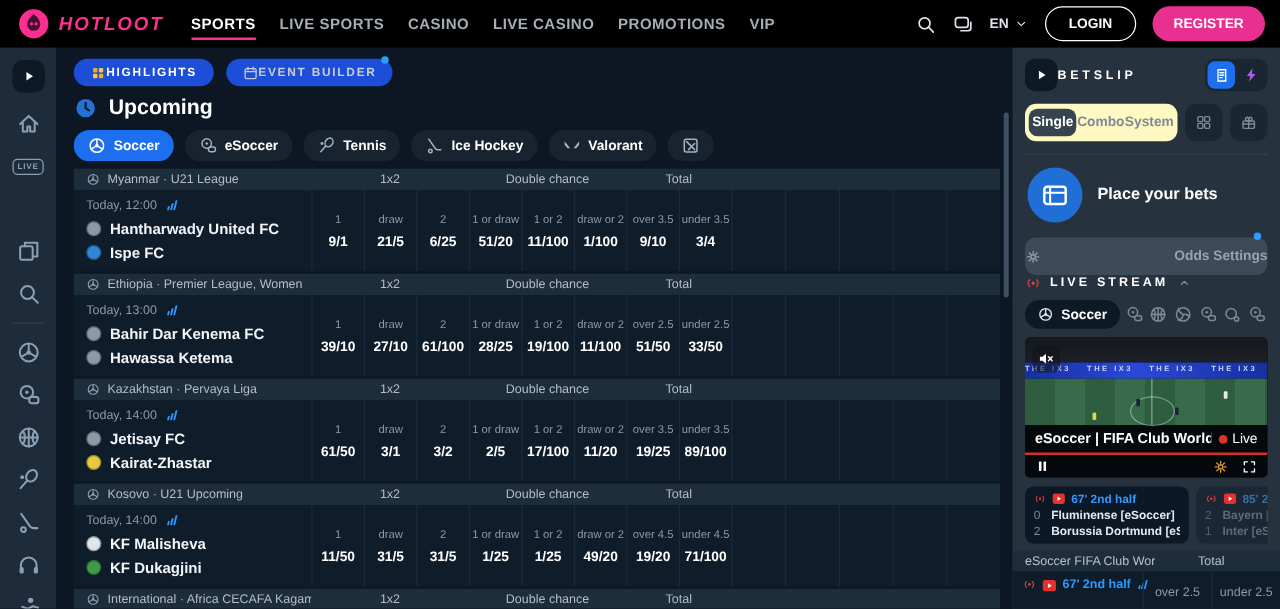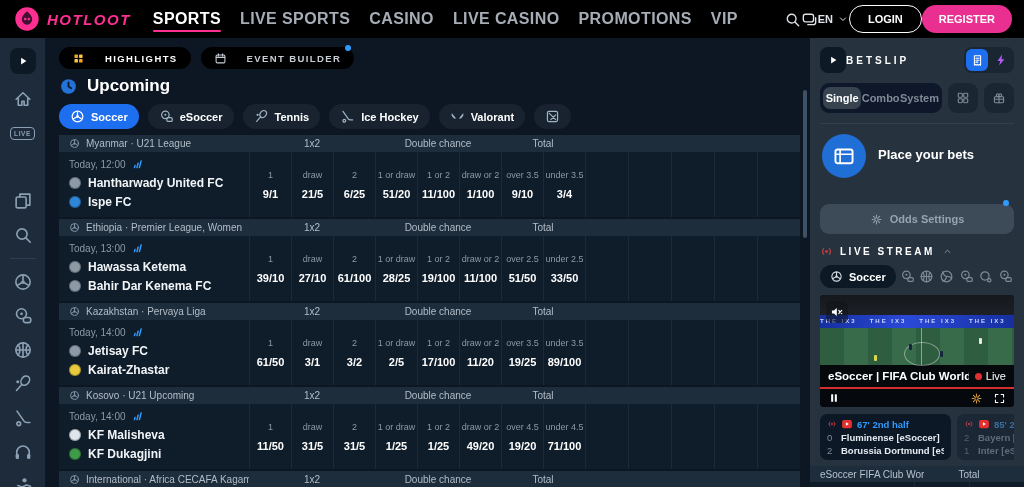--- a/index.html
+++ b/index.html
@@ -6,47 +6,47 @@
     font-family:"Liberation Sans",sans-serif;-webkit-font-smoothing:antialiased;position:relative}
   .ic{display:inline-flex;align-items:center;justify-content:center}
   .ic svg{display:block}
   .red{color:#e04040}.blue{color:#2f9bff}.amber{color:#d79b3a}
   
   .topbar{position:absolute;top:0;left:0;right:0;height:38px;background:#000000;display:flex;
     align-items:center;padding:0 12px 0 14px;box-sizing:border-box;z-index:5}
   .logo{display:flex;align-items:center;gap:7px;margin-right:22px;cursor:pointer}
   .logo-text{color:#ff2f92;font-weight:800;font-size:15px;letter-spacing:1.5px;font-style:italic}
   #main-nav{display:flex;gap:19px;align-items:center;height:100%}
-  .nav-item{color:#a6adb6;font-size:16px;font-weight:700;letter-spacing:.4px;display:flex;
+  .nav-item{color:#a6adb6;font-size:12px;font-weight:700;letter-spacing:.4px;display:flex;
     align-items:center;height:100%;position:relative;cursor:pointer;white-space:nowrap}
   .nav-item.active{color:#fff}
   .nav-item.active::after{content:"";position:absolute;left:0;right:0;bottom:6px;height:2px;
     background:#ff2f92;border-radius:2px}
-  .top-right{margin-left:auto;display:flex;align-items:center;gap:0;color:#e7eaee}
+  .top-right{margin-left:auto;display:flex;align-items:center;gap:13px;color:#e7eaee}
   .tbic{cursor:pointer;color:#dfe3e8}
   .lang{display:flex;align-items:center;gap:4px;font-size:11px;font-weight:700;cursor:pointer;color:#dfe3e8}
   .btn-login{border:1.5px solid #fff;border-radius:16px;padding:7px 18px;font-size:11px;font-weight:700;
     color:#fff;background:transparent;cursor:pointer;font-family:inherit}
   .btn-register{border:none;border-radius:16px;padding:8px 17px;font-size:11px;font-weight:700;color:#fff;
     background:#e93090;cursor:pointer;font-family:inherit}
   
   .sidebar{position:absolute;top:38px;left:0;bottom:0;width:45px;background:#1d2b3a;display:flex;
     flex-direction:column;align-items:center;padding-top:10px;gap:12px;box-sizing:border-box;overflow:hidden}
   .side-toggle{width:26px;height:26px;border-radius:8px;background:#0d1a26;color:#fff;display:flex;
     align-items:center;justify-content:center;cursor:pointer;margin-bottom:2px;flex:none}
   .side-icon{color:#8ba0b4;width:22px;height:22px;display:flex;align-items:center;justify-content:center;
     cursor:pointer;flex:none}
   .live-badge{border:1.6px solid #8ba0b4;border-radius:4px;font-size:6.5px;font-weight:800;color:#8ba0b4;
     padding:2px 3px;letter-spacing:.6px}
   .side-divider{width:26px;height:1px;background:#2e3e4e;flex:none}
   
   .main{position:absolute;top:38px;left:45px;width:755px;bottom:0;background:#0c1723;box-sizing:border-box;
     padding:9px 14px;overflow:hidden}
   .toolbar{display:flex;gap:10px}
-  .pill{height:22px;border-radius:12px;background:#000000;display:inline-flex;align-items:center;gap:20px;
+  .pill{height:22px;border-radius:12px;background:#1d4ed8;display:inline-flex;align-items:center;gap:0;
     padding:0 13px;cursor:pointer;position:relative}
   .pill-label{font-size:9.5px;font-weight:800;letter-spacing:1.4px;color:#fff}
   .pill.dim .pill-label{color:#c6cdd4}
   .pill.dim .ic{color:#c6cdd4}
   .notif-dot{position:absolute;top:-2px;right:3px;width:6px;height:6px;border-radius:50%;background:#2f9bff}
   .heading{display:flex;align-items:center;gap:9px;margin-top:6px;height:22px}
   h1{font-size:17px;color:#fff;margin:0;font-weight:700}
   .chips{display:flex;gap:9px;margin-top:7px;white-space:nowrap;overflow:hidden;margin-right:-14px}
   .chip{height:25px;border-radius:13px;background:#18232f;display:inline-flex;align-items:center;gap:6px;
     padding:0 11px;font-size:11px;font-weight:700;color:#fff;cursor:pointer;flex:none}
@@ -81,35 +81,35 @@
   .bs-head{display:flex;align-items:center}
   .bs-toggle{width:26px;height:26px;border-radius:8px;background:#0d1a26;color:#fff;display:flex;
     align-items:center;justify-content:center;cursor:pointer;flex:none}
   .bs-title{flex:1;color:#fff;font-size:10px;font-weight:800;letter-spacing:3px}
   .bs-icons{display:flex;background:#1a2632;border-radius:8px;padding:2px;gap:2px}
   .bs-ic{width:22px;height:22px;border-radius:6px;display:flex;align-items:center;justify-content:center;
     cursor:pointer;color:#8b98a4}
   .bs-ic.active{background:#1e6ff0;color:#fff}
   .bs-ic.flash{color:#b05cf5}
   .tabs-row{display:flex;gap:6px;margin-top:10px}
-  .tabs{flex:1;background:#0f172a;border-radius:9px;display:flex;padding:3px;align-items:center}
+  .tabs{flex:1;background:#fef9c3;border-radius:9px;display:flex;padding:3px;align-items:center}
   .tab{flex:1;text-align:center;font-size:11px;font-weight:700;color:#7e8a96;padding:5px 0;border-radius:7px;cursor:pointer}
   .tab.active{background:#37434f;color:#fff}
   .sq{width:30px;height:30px;border-radius:9px;background:#1a2632;color:#7e8a96;display:flex;align-items:center;
     justify-content:center;cursor:pointer;flex:none}
   .divider{height:1px;background:#333f4c;margin-top:10px}
   .empty{display:flex;gap:12px;align-items:center;margin-top:10px;padding:0 2px;height:44px}
   .empty-ic{width:44px;height:44px;border-radius:50%;background:#1f6fd6;display:flex;align-items:center;
     justify-content:center;flex:none}
   .empty-title{font-size:13px;font-weight:700;color:#fff;margin-bottom:4px}
   .empty-sub{font-size:10.5px;color:#94a1ad}
-  .odds-btn{position:relative;margin-top:26px;height:30px;border-radius:9px;background:#3d4a58;display:flex;
-    align-items:center;justify-content:center;gap:7px;color:#97a3af;font-size:11px;font-weight:700;cursor:pointer}
+  .odds-btn{position:relative;margin-top:12px;height:30px;border-radius:9px;background:#3d4a58;display:flex;
+    align-items:center;justify-content:space-between;gap:7px;color:#97a3af;font-size:11px;font-weight:700;cursor:pointer}
   .odds-btn .notif-dot{top:-4px;right:5px}
-  .ls-head{display:flex;align-items:center;gap:7px;margin-top:11px;color:#fff;height:13px}
+  .ls-head{display:flex;align-items:center;gap:7px;color:#fff;height:13px}
   .ls-title{font-size:10px;font-weight:800;letter-spacing:2.5px}
   .ls-caret{color:#8b98a4;cursor:pointer}
   .stream-tabs{display:flex;align-items:center;margin-top:7px;gap:3px;height:23px}
   .stab{height:23px;border-radius:12px;background:#0d1a26;display:flex;align-items:center;gap:6px;
     padding:0 10px;font-size:11px;font-weight:700;color:#fff;cursor:pointer;flex:none}
   .stab .ic{color:#dfe5ea}
   .sic{flex:1;display:flex;justify-content:center;color:#7d8a96;cursor:pointer}
   
   .video{margin-top:7px;height:112px;border-radius:4px;overflow:hidden;position:relative;background:#000;
     display:flex;flex-direction:column;cursor:pointer}
@@ -478,25 +478,25 @@
                 <g transform="skewX(-14)">
                   <rect x="5.5" y="9" width="2" height="4.5" rx=".5" fill="currentColor"></rect>
                   <rect x="8.8" y="6" width="2" height="7.5" rx=".5" fill="currentColor"></rect>
                   <rect x="12.1" y="3" width="2" height="10.5" rx=".5" fill="currentColor"></rect>
                 </g>
               </svg>
             </span>
           </div>
           <div class="team">
             <span class="tlogo" style="background: rgb(141, 154, 166);"></span>
-            <span>Hawassa Ketema</span>
+            <span>Bahir Dar Kenema FC</span>
           </div>
           <div class="team">
             <span class="tlogo" style="background: rgb(141, 154, 166);"></span>
-            <span>Bahir Dar Kenema FC</span>
+            <span>Hawassa Ketema</span>
           </div>
         </div>
         <div class="ocell">
           <div class="olabel">1</div>
           <div class="ovalue">39/10</div>
         </div>
         <div class="ocell">
           <div class="olabel">draw</div>
           <div class="ovalue">27/10</div>
         </div>

